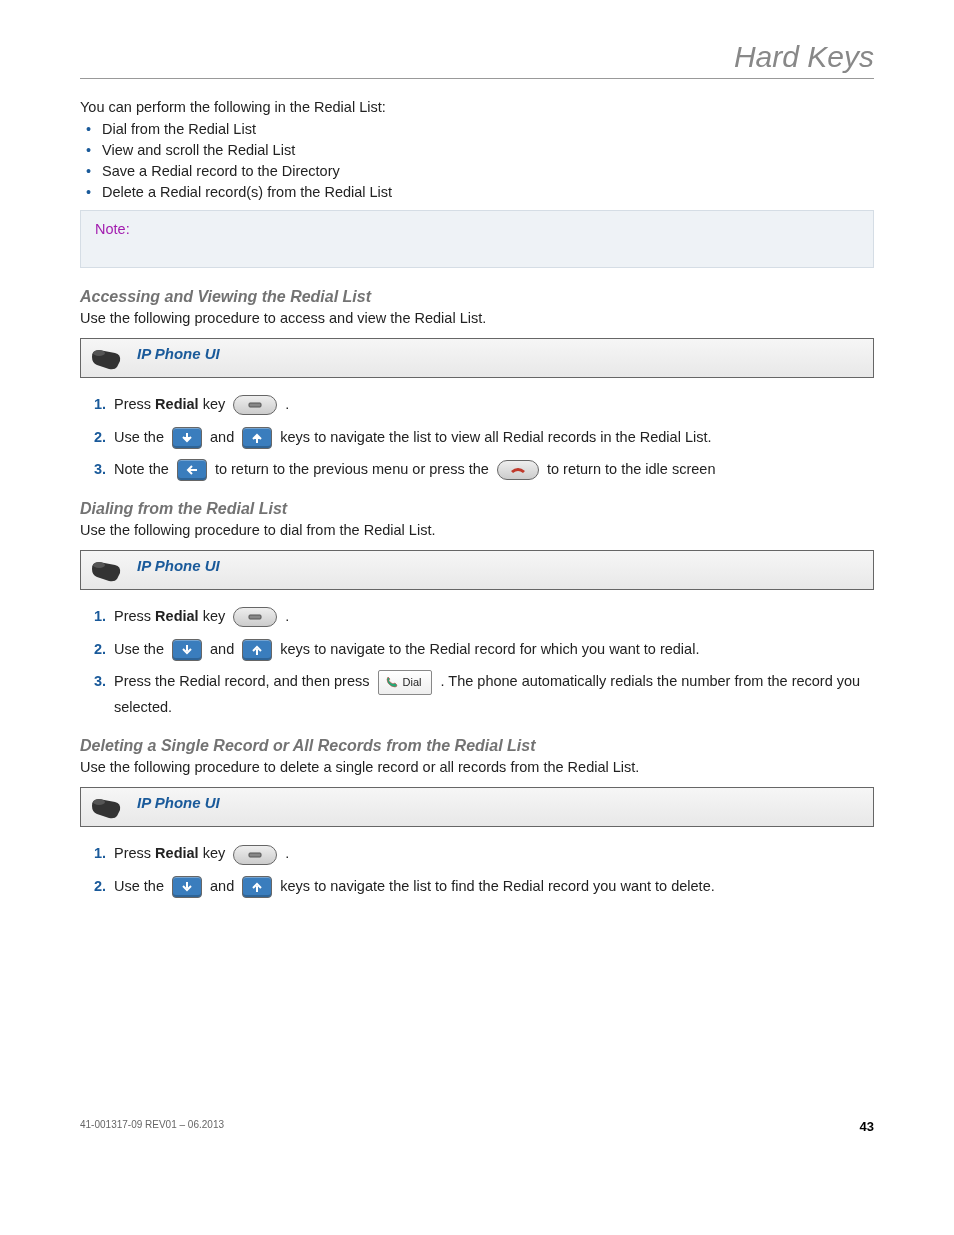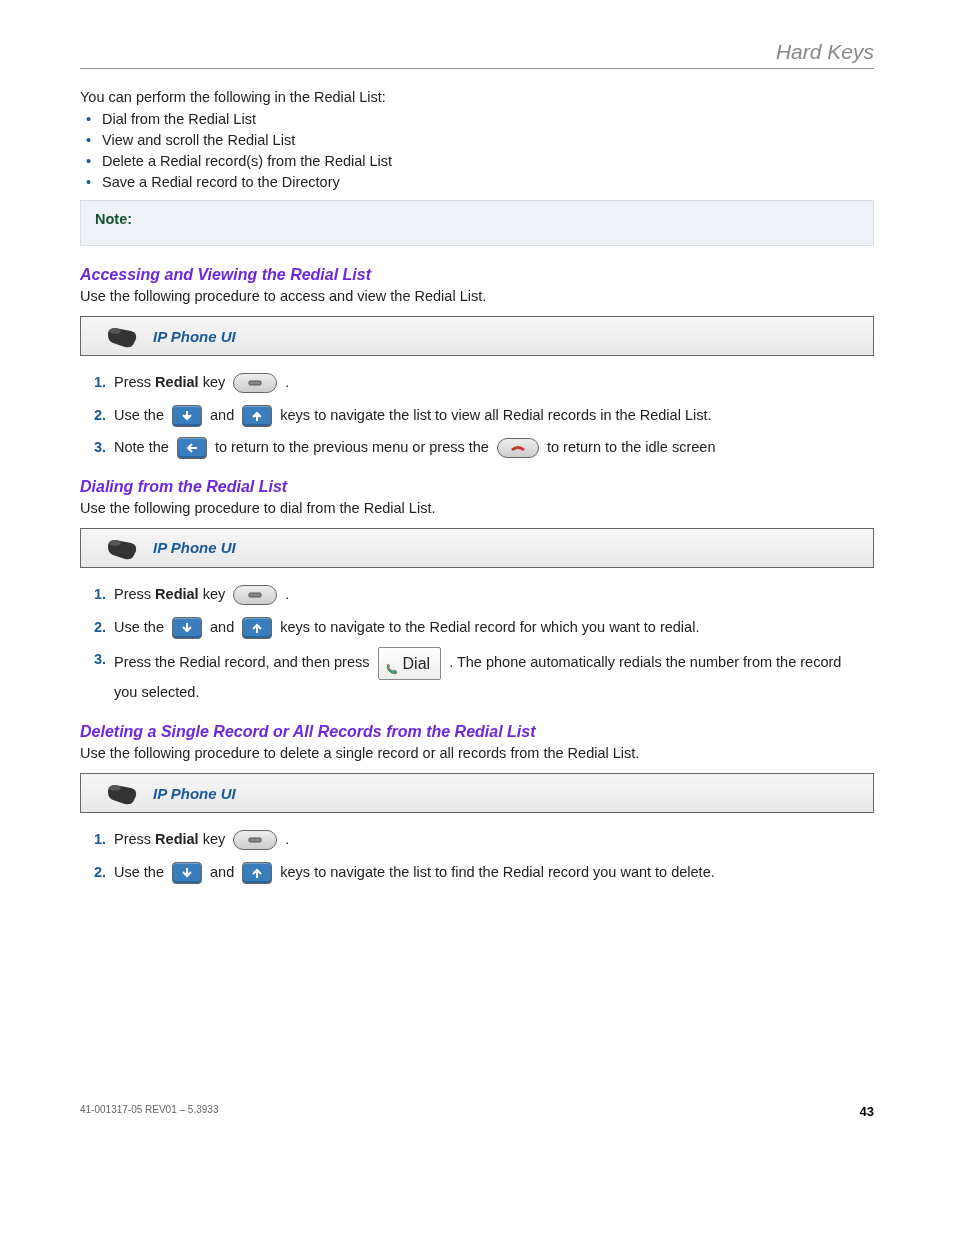--- a/index.html
+++ b/index.html
@@ -8,21 +8,21 @@
     color: #222;
     margin: 0;
     padding: 40px 80px 30px 80px;
     width: 954px;
     box-sizing: border-box;
     background: #fff;
   }
   .header-title {
     text-align: right;
     font-style: italic;
-    font-size: 21px;
+    font-size: 30px;
     color: #888;
     font-weight: 400;
     margin-bottom: 4px;
   }
   .hr-top {
     border: none;
     border-top: 1px solid #999;
     margin: 0 0 20px 0;
   }
   .intro { margin: 0 0 6px 0; }
@@ -42,39 +42,38 @@
     left: -16px;
     top: 0;
   }
   .note-box {
     background: #eef2f6;
     border: 1px solid #d5dde5;
     padding: 10px 14px 12px 14px;
     margin: 6px 0 20px 0;
   }
   .note-label {
-    color: #14532d;
-    font-weight: bold;
-    margin-bottom: 6px;
+    color: #a21caf;
+    font-weight: normal;
+    margin-bottom: 18px;
   }
   .section-head {
-    color: #6d28d9;
+    color: #737373;
     font-style: italic;
     font-weight: bold;
     font-size: 16px;
     margin: 18px 0 4px 0;
   }
   .section-desc { margin: 0 0 12px 0; }
   .ui-bar {
     border: 1px solid #666;
     background: linear-gradient(#f6f6f6, #e8e8e8);
     display: flex;
-    align-items: center;
     gap: 14px;
-    padding: 6px 24px;
+    padding: 6px 8px;
     margin: 6px 0 14px 0;
   }
   .ui-bar-label {
     color: #1a5a9a;
     font-weight: bold;
     font-style: italic;
     font-size: 15px;
   }
   .phone-icon {
     width: 34px;
@@ -134,21 +133,21 @@
   }
   .key svg { display:block; }
   .dial-btn {
     display: inline-flex;
     align-items: center;
     gap: 4px;
     vertical-align: middle;
     border: 1px solid #888;
     background: linear-gradient(#fff,#eee);
     padding: 2px 10px 2px 6px;
-    font-size: 16px;
+    font-size: 11px;
     border-radius: 2px;
     margin: 0 4px;
   }
   .dial-icon { width:14px; height:14px; }
   .footer {
     margin-top: 220px;
     display: flex;
     justify-content: space-between;
     font-size: 10px;
     color: #666;
@@ -162,22 +161,22 @@
 </head>
 <body>
 
 <div class="header-title">Hard Keys</div>
 <hr class="hr-top">
 
 <p class="intro">You can perform the following in the Redial List:</p>
 <ul class="bullets">
   <li>Dial from the Redial List</li>
   <li>View and scroll the Redial List</li>
+  <li>Save a Redial record to the Directory</li>
   <li>Delete a Redial record(s) from the Redial List</li>
-  <li>Save a Redial record to the Directory</li>
 </ul>
 
 <div class="note-box">
   <div class="note-label">Note:</div>
 </div>
 
 <div class="section-head">Accessing and Viewing the Redial List</div>
 <p class="section-desc">Use the following procedure to access and view the Redial List.</p>
 <div class="ui-bar">
   <span class="phone-icon">
@@ -310,15 +309,15 @@
     <span class="key key-blue">
         <svg width="12" height="12" viewBox="0 0 12 12">
           <path d="M6 11V5M2 7l4-4 4 4" stroke="#fff" stroke-width="2" fill="none"></path>
         </svg>
       </span>
     <span> keys to navigate the list to find the Redial record you want to delete.</span>
   </li>
 </ol>
 
 <div class="footer">
-  <span>41-001317-05 REV01 – 5.3933</span>
+  <span>41-001317-09 REV01 – 06.2013</span>
   <span class="pnum">43</span>
 </div>
 
 </body></html>

